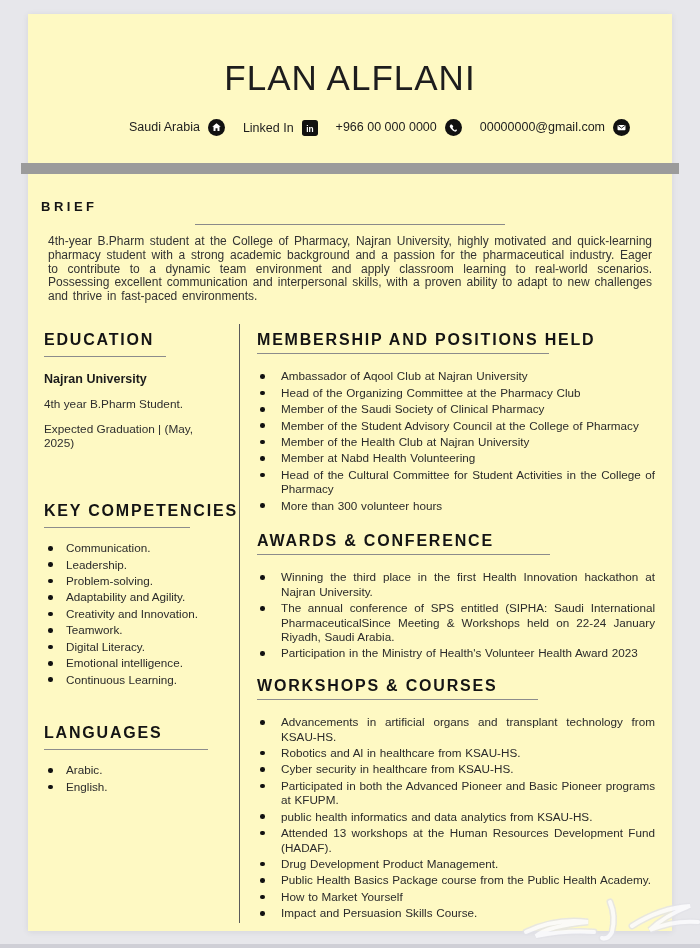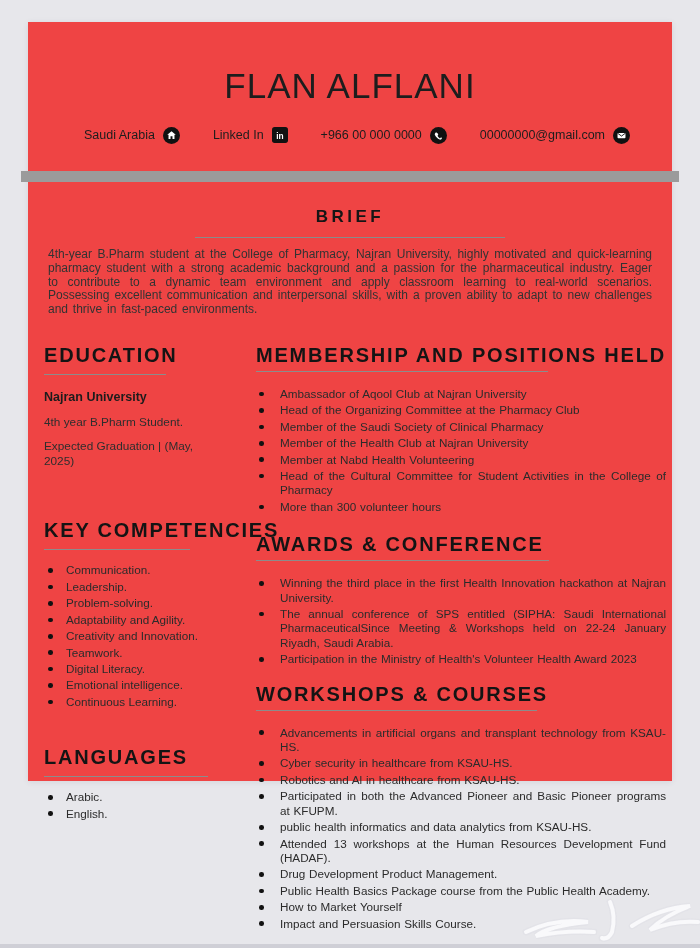--- a/index.html
+++ b/index.html
@@ -2,54 +2,54 @@
 <html><head>
 <meta charset="utf-8">
 <style>
   html,body{margin:0;padding:0;}
   .stage{
     position:relative;width:700px;height:948px;background:#e7e7eb;
     overflow:hidden;font-family:"Liberation Sans",sans-serif;color:#2e2e2e;
   }
   .stage .bottom-strip{position:absolute;left:0;bottom:0;width:700px;height:4px;background:#cfcfd6;}
   .page{
-    position:absolute;left:28px;top:22px;width:644px;height:759px;background:#ef4444;
+    position:absolute;left:28px;top:14px;width:644px;height:917px;background:#fef9c3;
     box-shadow:0 1px 6px rgba(60,60,80,0.10);
   }
   
   .name{
     margin:46px 0 0;text-align:center;font-size:35px;font-weight:500;
     letter-spacing:1px;color:#1d1d1d;line-height:1;
   }
   .contact-row{
-    display:flex;justify-content:space-between;align-items:flex-start;
-    margin-top:24px;padding:0 42px 0 56px;font-size:12.5px;color:#1d1d1d;
+    display:flex;justify-content:space-between;align-items:flex-end;
+    margin-top:24px;padding:0 42px 0 56px;font-size:12.5px;color:#1d1d1d;margin-left:45px;
   }
   .contact-item{display:flex;align-items:center;gap:8px;white-space:nowrap;}
   .contact-item .lbl{line-height:1;}
   .contact-item .lbl.u{text-underline-offset:3px;}
   .cicon{display:block;}
   .topbar{height:11px;background:#9b9b9b;margin:27px -7px 0;}
   
   .brief-title{
-    margin:25px 13px 0;text-align:center;font-size:17px;font-weight:bold;
+    margin:25px 13px 0;font-size:13px;font-weight:bold;
     letter-spacing:3.5px;color:#151515;
   }
   .brief-rule{width:310px;margin:10px auto 0;border-bottom:1.6px solid #8a8a8a;}
   .brief-text{
     margin:10px 20px 0;text-align:justify;font-size:12px;line-height:13.8px;
     color:#333;word-spacing:1.5px;
   }
   
   .columns{display:flex;align-items:stretch;margin-top:20px;}
   .col-left{box-sizing:border-box;width:211px;padding:7px 14px 0 16px;}
   .col-divider{width:1px;background:#5a5a5a;}
   .col-right{box-sizing:border-box;flex:1;padding:7px 17px 0 17px;}
   .sec-title{
-    margin:0;font-size:20px;font-weight:bold;letter-spacing:1.8px;
+    margin:0;font-size:16px;font-weight:bold;letter-spacing:1.8px;
     color:#141414;line-height:1.15;white-space:nowrap;
   }
   .sec-rule{border-bottom:1.6px solid #8c8c8c;margin-top:7px;}
   .u-edu{width:122px;} .u-comp{width:146px;} .u-lang{width:164px;}
   .u-memb{width:292px;margin-top:4px;} .u-awar{width:293px;margin-top:4px;} .u-work{width:281px;margin-top:4px;}
   .sec-comp{margin-top:51px;} .sec-lang{margin-top:37px;}
   .sec-awar{margin-top:19px;} .sec-work{margin-top:16px;}
   
   .edu-school{margin-top:15px;font-size:12.5px;font-weight:bold;color:#1c1c1c;line-height:1.2;}
   .edu-line{margin-top:10px;font-size:11.8px;line-height:14.5px;color:#2e2e2e;}
@@ -159,20 +159,21 @@
 
       <div class="col-right">
 
         <section>
           <h3 class="sec-title">MEMBERSHIP AND POSITIONS HELD</h3>
           <div class="sec-rule u-memb"></div>
           <ul class="blist">
               <li>Ambassador of Aqool Club at Najran University</li>
               <li>Head of the Organizing Committee at the Pharmacy Club</li>
               <li>Member of the Saudi Society of Clinical Pharmacy</li>
+              <li>Member of the Student Advisory Council at the College of Pharmacy</li>
               <li>Member of the Health Club at Najran University</li>
               <li>Member at Nabd Health Volunteering</li>
               <li>Head of the Cultural Committee for Student Activities in the College of Pharmacy</li>
               <li>More than 300 volunteer hours</li>
             </ul>
         </section>
 
         <section class="sec-awar">
           <h3 class="sec-title">AWARDS &amp; CONFERENCE</h3>
           <div class="sec-rule u-awar"></div>
@@ -181,22 +182,22 @@
               <li>The annual conference of SPS entitled (SIPHA: Saudi International PharmaceuticalSince Meeting &amp; Workshops held on 22-24 January Riyadh, Saudi Arabia.</li>
               <li>Participation in the Ministry of Health's Volunteer Health Award 2023</li>
             </ul>
         </section>
 
         <section class="sec-work">
           <h3 class="sec-title">WORKSHOPS &amp; COURSES</h3>
           <div class="sec-rule u-work"></div>
           <ul class="blist">
               <li>Advancements in artificial organs and transplant technology from KSAU-HS.</li>
+              <li>Robotics and Al in healthcare from KSAU-HS.</li>
               <li>Cyber security in healthcare from KSAU-HS.</li>
-              <li>Robotics and Al in healthcare from KSAU-HS.</li>
               <li>Participated in both the Advanced Pioneer and Basic Pioneer programs at KFUPM.</li>
               <li>public health informatics and data analytics from KSAU-HS.</li>
               <li>Attended 13 workshops at the Human Resources Development Fund (HADAF).</li>
               <li>Drug Development Product Management.</li>
               <li>Public Health Basics Package course from the Public Health Academy.</li>
               <li>How to Market Yourself</li>
               <li>Impact and Persuasion Skills Course.</li>
             </ul>
         </section>
 

